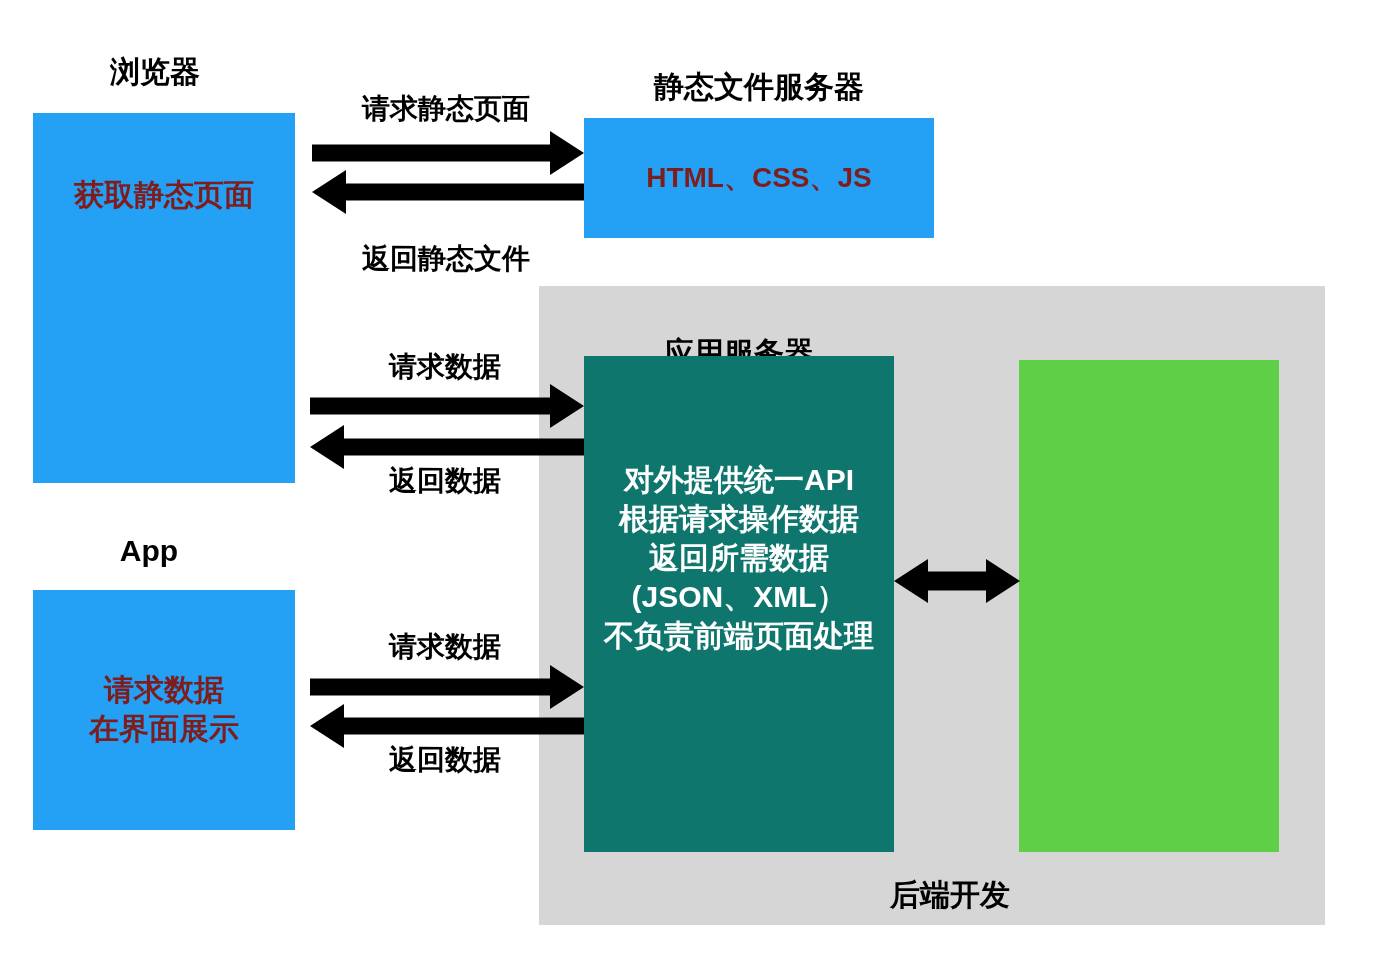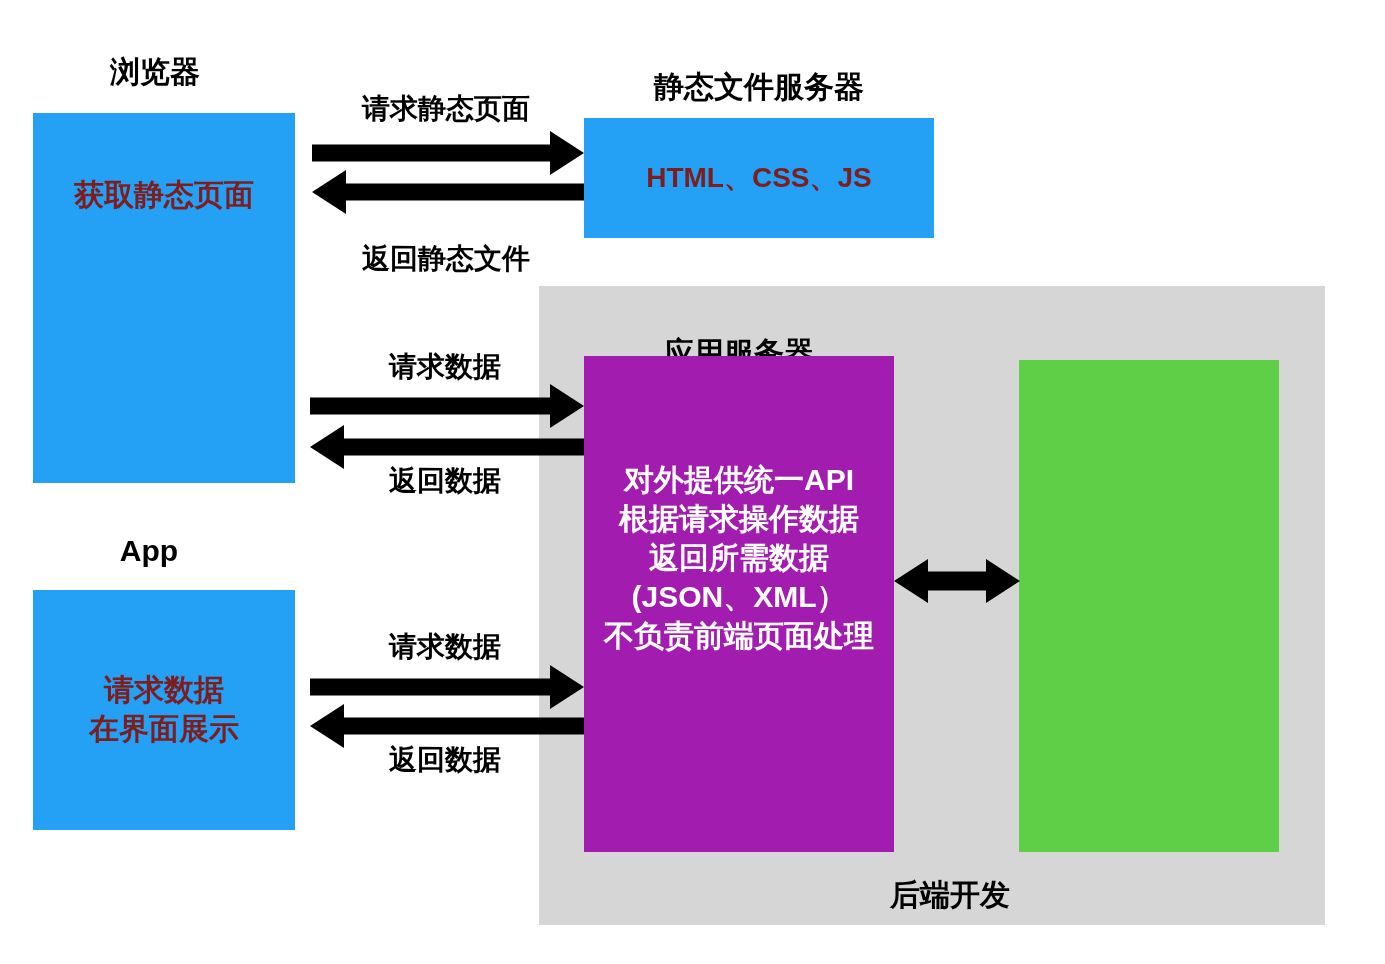--- a/index.html
+++ b/index.html
@@ -21,21 +21,21 @@
 
   
   .box {
     box-sizing: border-box;
     display: flex;
     flex-direction: column;
     align-items: center;
     justify-content: center;
   }
   .blue  { background: #24A0F5; }
-  .red   { background: #a21caf; }
+  .red   { background: #0f766e; }
   .green { background: #5FCF47; }
   .gray  { background: #D6D6D6; }
 
   
   .caption {
     font-weight: bold;
     font-size: 30px;
     color: #000000;
     text-align: center;
     white-space: nowrap;

